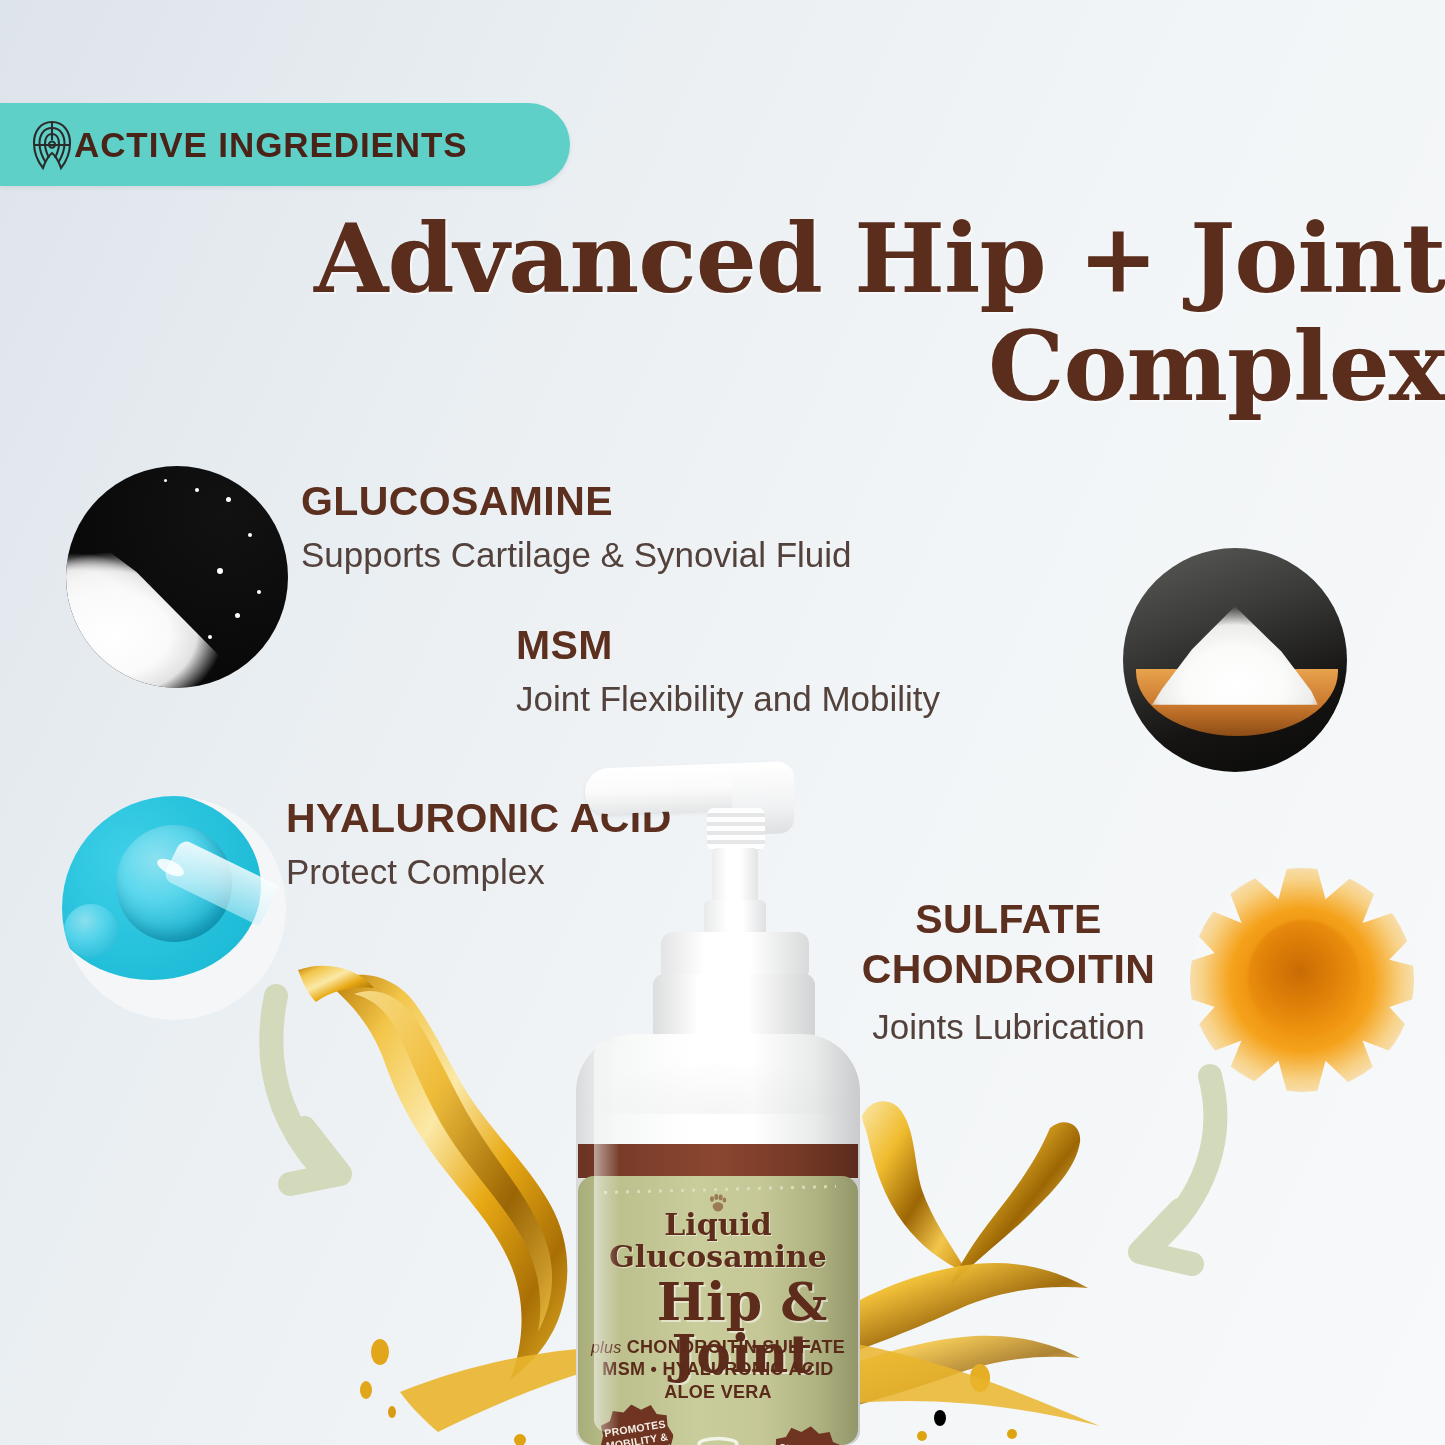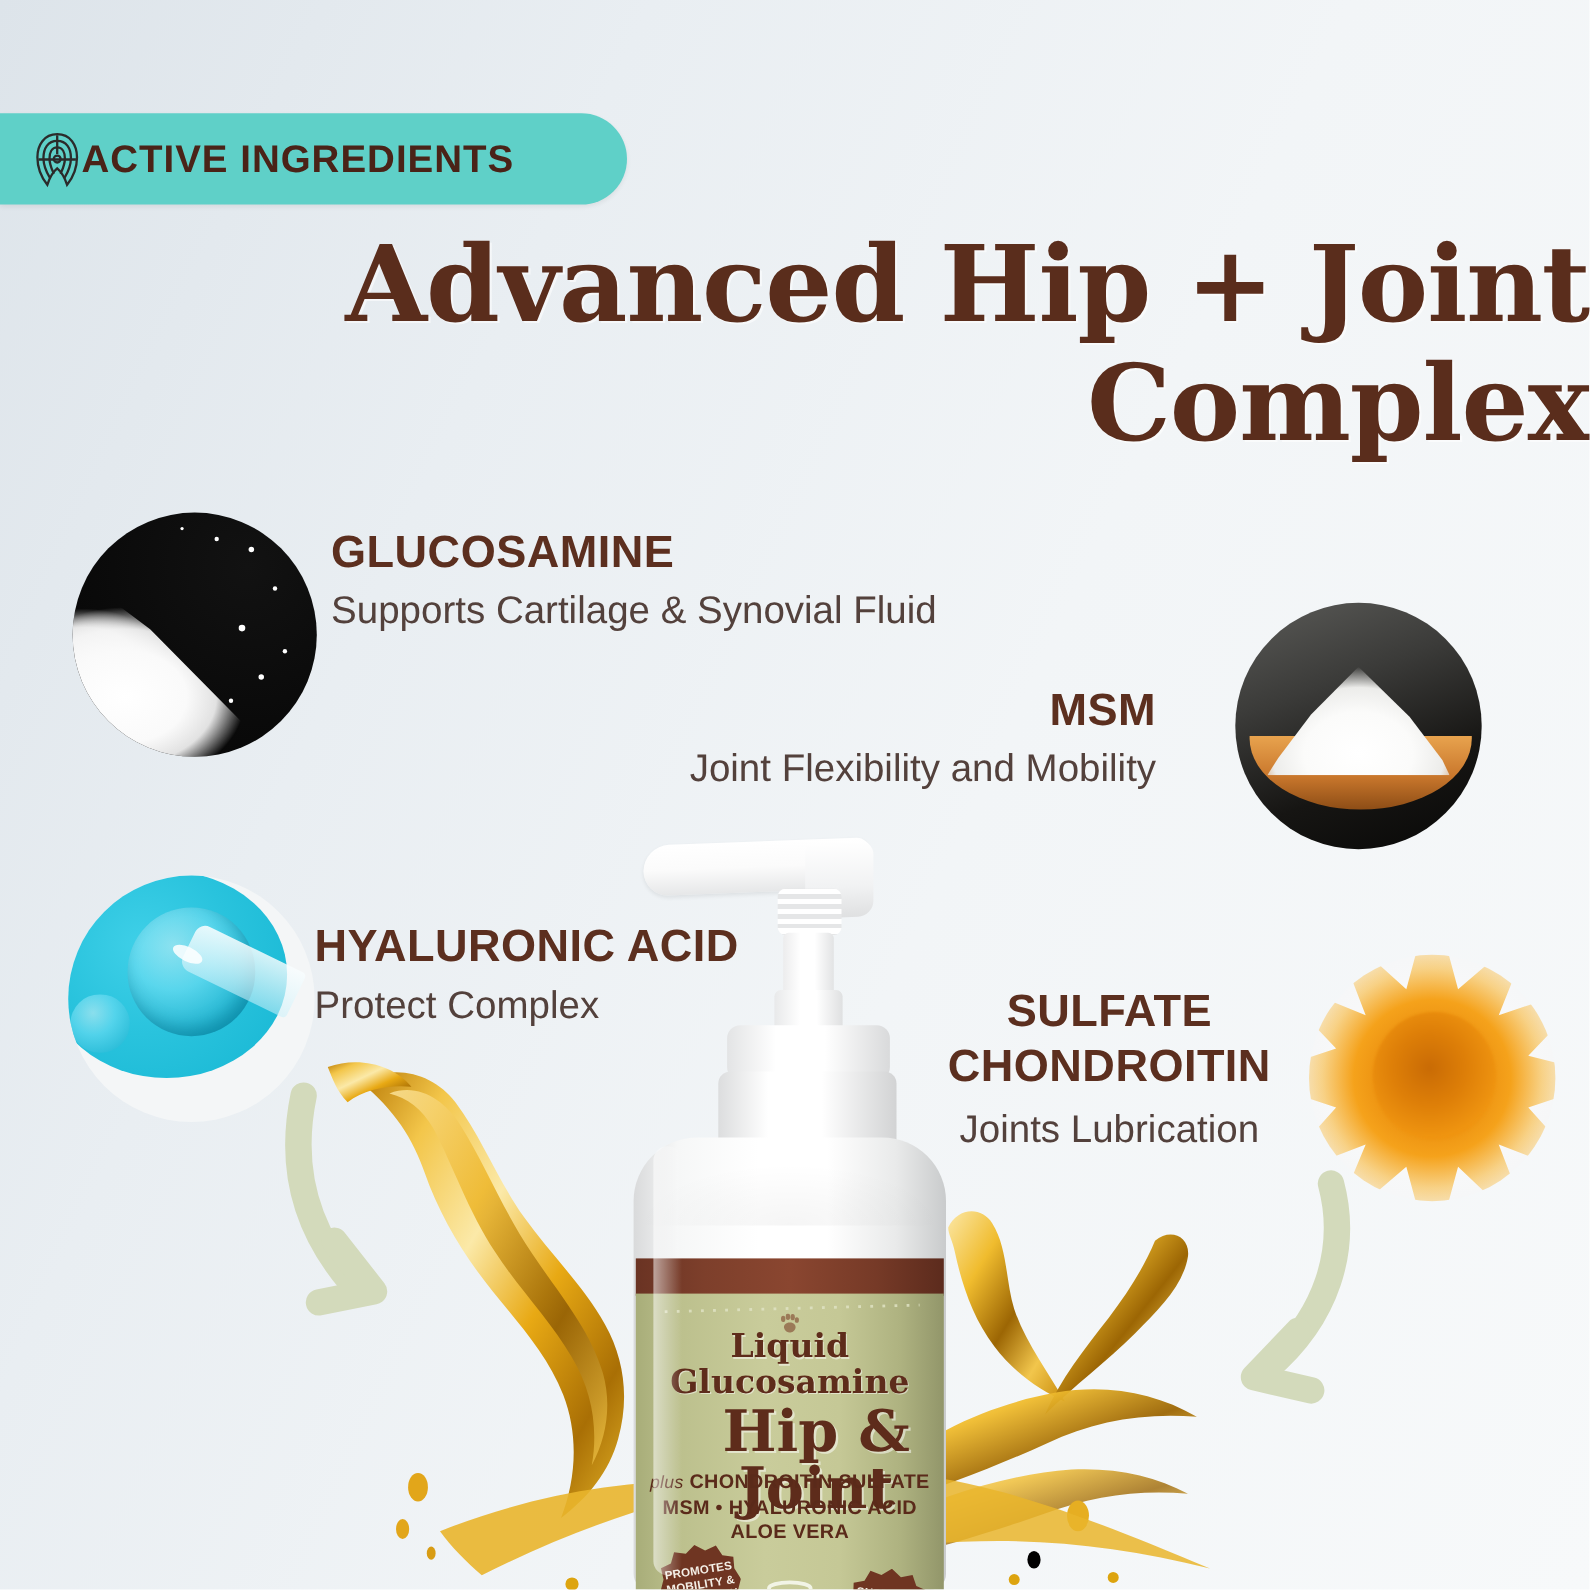--- a/index.html
+++ b/index.html
@@ -111,22 +111,22 @@
     background:radial-gradient(circle at 46% 44%, #c96b05 0%, #de7f08 38%, #ef9410 70%, rgba(240,150,20,.35) 100%);
     filter: blur(1px);
   }
 
   
   .tblock { position:absolute; }
   .t-name { font-size:41px; font-weight:700; color:#5c2f1f; letter-spacing:.4px; line-height:1.16; }
   .t-desc { font-size:35px; font-weight:400; color:#53413c; line-height:1.3; margin-top:6px; }
 
   .tb-glu { left:301px; top:478px; }
-  .tb-msm { left:536px; top:622px; width:515px; text-align:right; }
-  .tb-ha  { left:286px; top:837px; }
+  .tb-msm { left:516px; top:622px; width:515px; }
+  .tb-ha  { left:286px; top:795px; }
   .tb-ch  { left:836px; top:894px; width:345px; text-align:center; }
   .tb-ch .t-name { line-height:1.22; }
   .tb-ch .t-desc { margin-top:10px; }
 
   
   .arrow { position:absolute; }
   .arrow-left  { left:256px; top:968px; width:170px; height:245px; }
   .arrow-right { left:1068px; top:1062px; width:180px; height:220px; }
 
   
@@ -188,20 +188,21 @@
     border-radius:58px 58px 0 0;
   }
   .bot-brown-band {
     position:absolute; left:18px; top:382px; width:280px; height:34px;
     background:linear-gradient(90deg,#6a3323 0%, #7d3f2b 22%, #8a4630 50%, #763a27 78%, #5c2b1d 100%);
   }
   .bot-label {
     position:absolute; left:18px; top:414px; width:280px; height:269px;
     background:linear-gradient(90deg,#a8ad79 0%, #bcc08d 14%, #c9cc9b 42%, #c5c896 66%, #aeb280 86%, #92966a 100%);
     overflow:hidden;
+    border-radius:16px;
   }
   .lbl-dots {
     position:absolute; left:22px; top:8px; width:236px; height:12px;
     background:radial-gradient(circle, #dfe2c3 1.4px, transparent 1.6px) 0 0/11px 11px;
     opacity:.85;
     transform: rotate(-1.5deg);
   }
   .lbl-paw {
     position:absolute; left:50%; top:18px; transform:translateX(-50%);
     width:20px; height:18px; opacity:.9;

